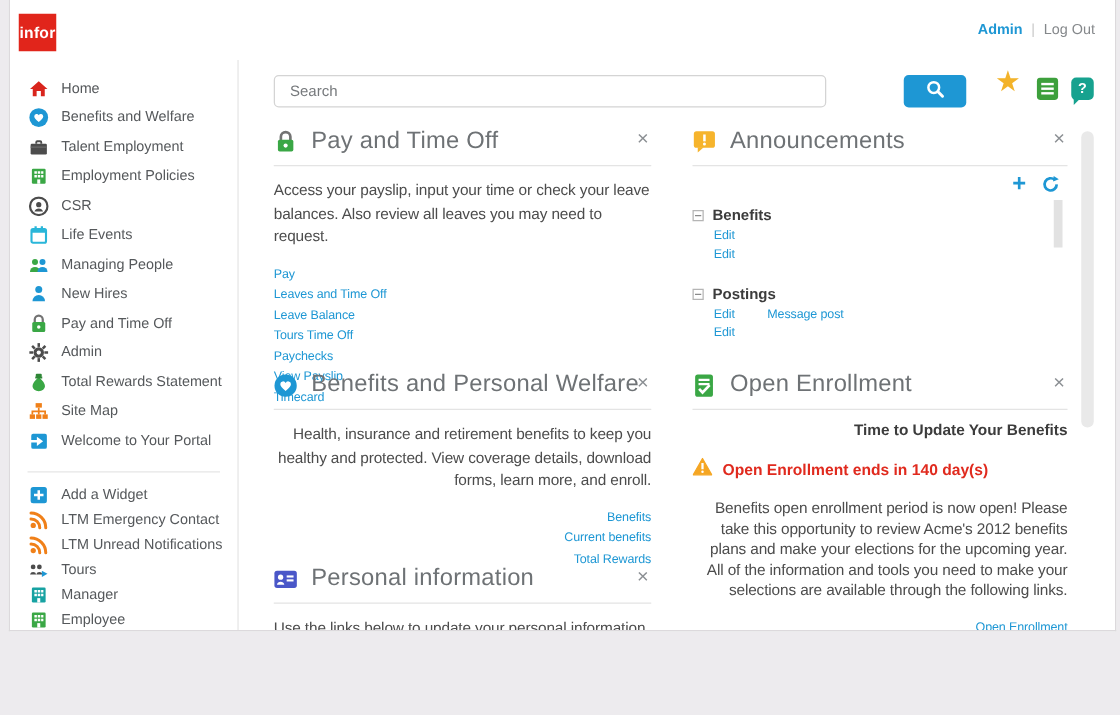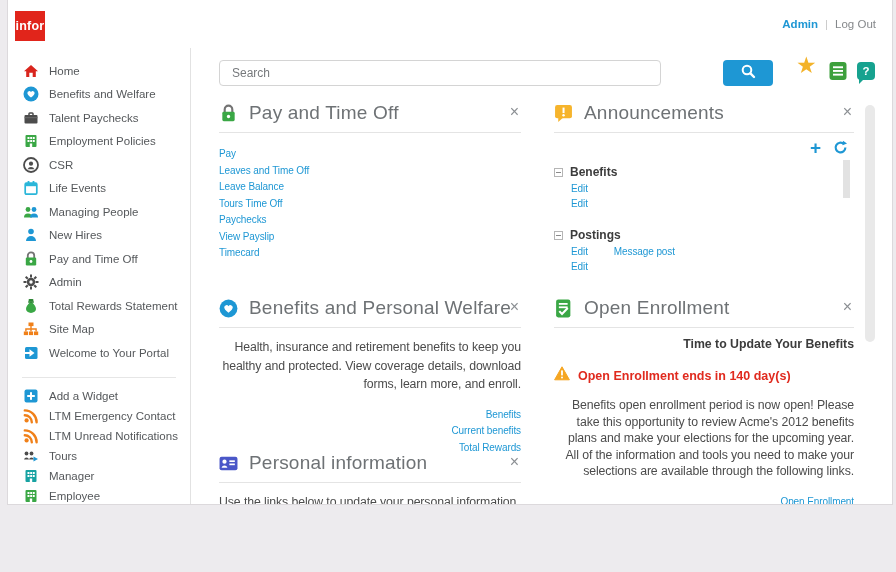--- a/index.html
+++ b/index.html
@@ -134,21 +134,21 @@
         <span class="lbl">Benefits and Welfare</span>
       </li>
       <li>
         <span class="ic">
             <svg width="16" height="16" viewBox="0 0 16 16">
               <rect x="1.5" y="5" width="13" height="8.5" rx="1" fill="#4c4c4c"></rect>
               <path d="M6 5 V3.8 a.8.8 0 0 1 .8-.8 h2.4 a.8.8 0 0 1 .8 .8 V5" fill="none" stroke="#4c4c4c" stroke-width="1.5"></path>
               <rect x="1.5" y="7.2" width="13" height="1" fill="#6b6b6b"></rect>
             </svg>
           </span>
-        <span class="lbl">Talent Paychecks</span>
+        <span class="lbl">Talent Employment</span>
       </li>
       <li>
         <span class="ic">
             <svg width="16" height="16" viewBox="0 0 16 16">
               <rect x="2.5" y="2" width="11" height="12" rx="1" fill="#3aa745"></rect>
               <g fill="#fff">
                 <rect x="4.5" y="4" width="2" height="2"></rect>
                 <rect x="7.2" y="4" width="2" height="2"></rect>
                 <rect x="9.9" y="4" width="1.8" height="2"></rect>
                 <rect x="4.5" y="7" width="2" height="2"></rect>
@@ -377,20 +377,21 @@
         <span class="w-ic">
             <svg width="19" height="19" viewBox="0 0 16 16">
               <path d="M4.8 7 V4.6 a3.2 3.2 0 0 1 6.4 0 V7" fill="none" stroke="#737373" stroke-width="1.8"></path>
               <rect x="2.8" y="6.5" width="10.4" height="8" rx="1.2" fill="#3aa745"></rect>
               <circle cx="8" cy="10.5" r="1.4" fill="#fff"></circle>
             </svg>
           </span>
         <span class="widget-title">Pay and Time Off</span>
         <span class="widget-close">×</span>
       </div>
+      <div class="widget-desc">Access your payslip, input your time or check your leave balances. Also review all leaves you may need to request.</div>
       <ul class="widget-links">
         <li><a>Pay</a></li>
         <li><a>Leaves and Time Off</a></li>
         <li><a>Leave Balance</a></li>
         <li><a>Tours Time Off</a></li>
         <li><a>Paychecks</a></li>
         <li><a>View Payslip</a></li>
         <li><a>Timecard</a></li>
       </ul>
     </div>

